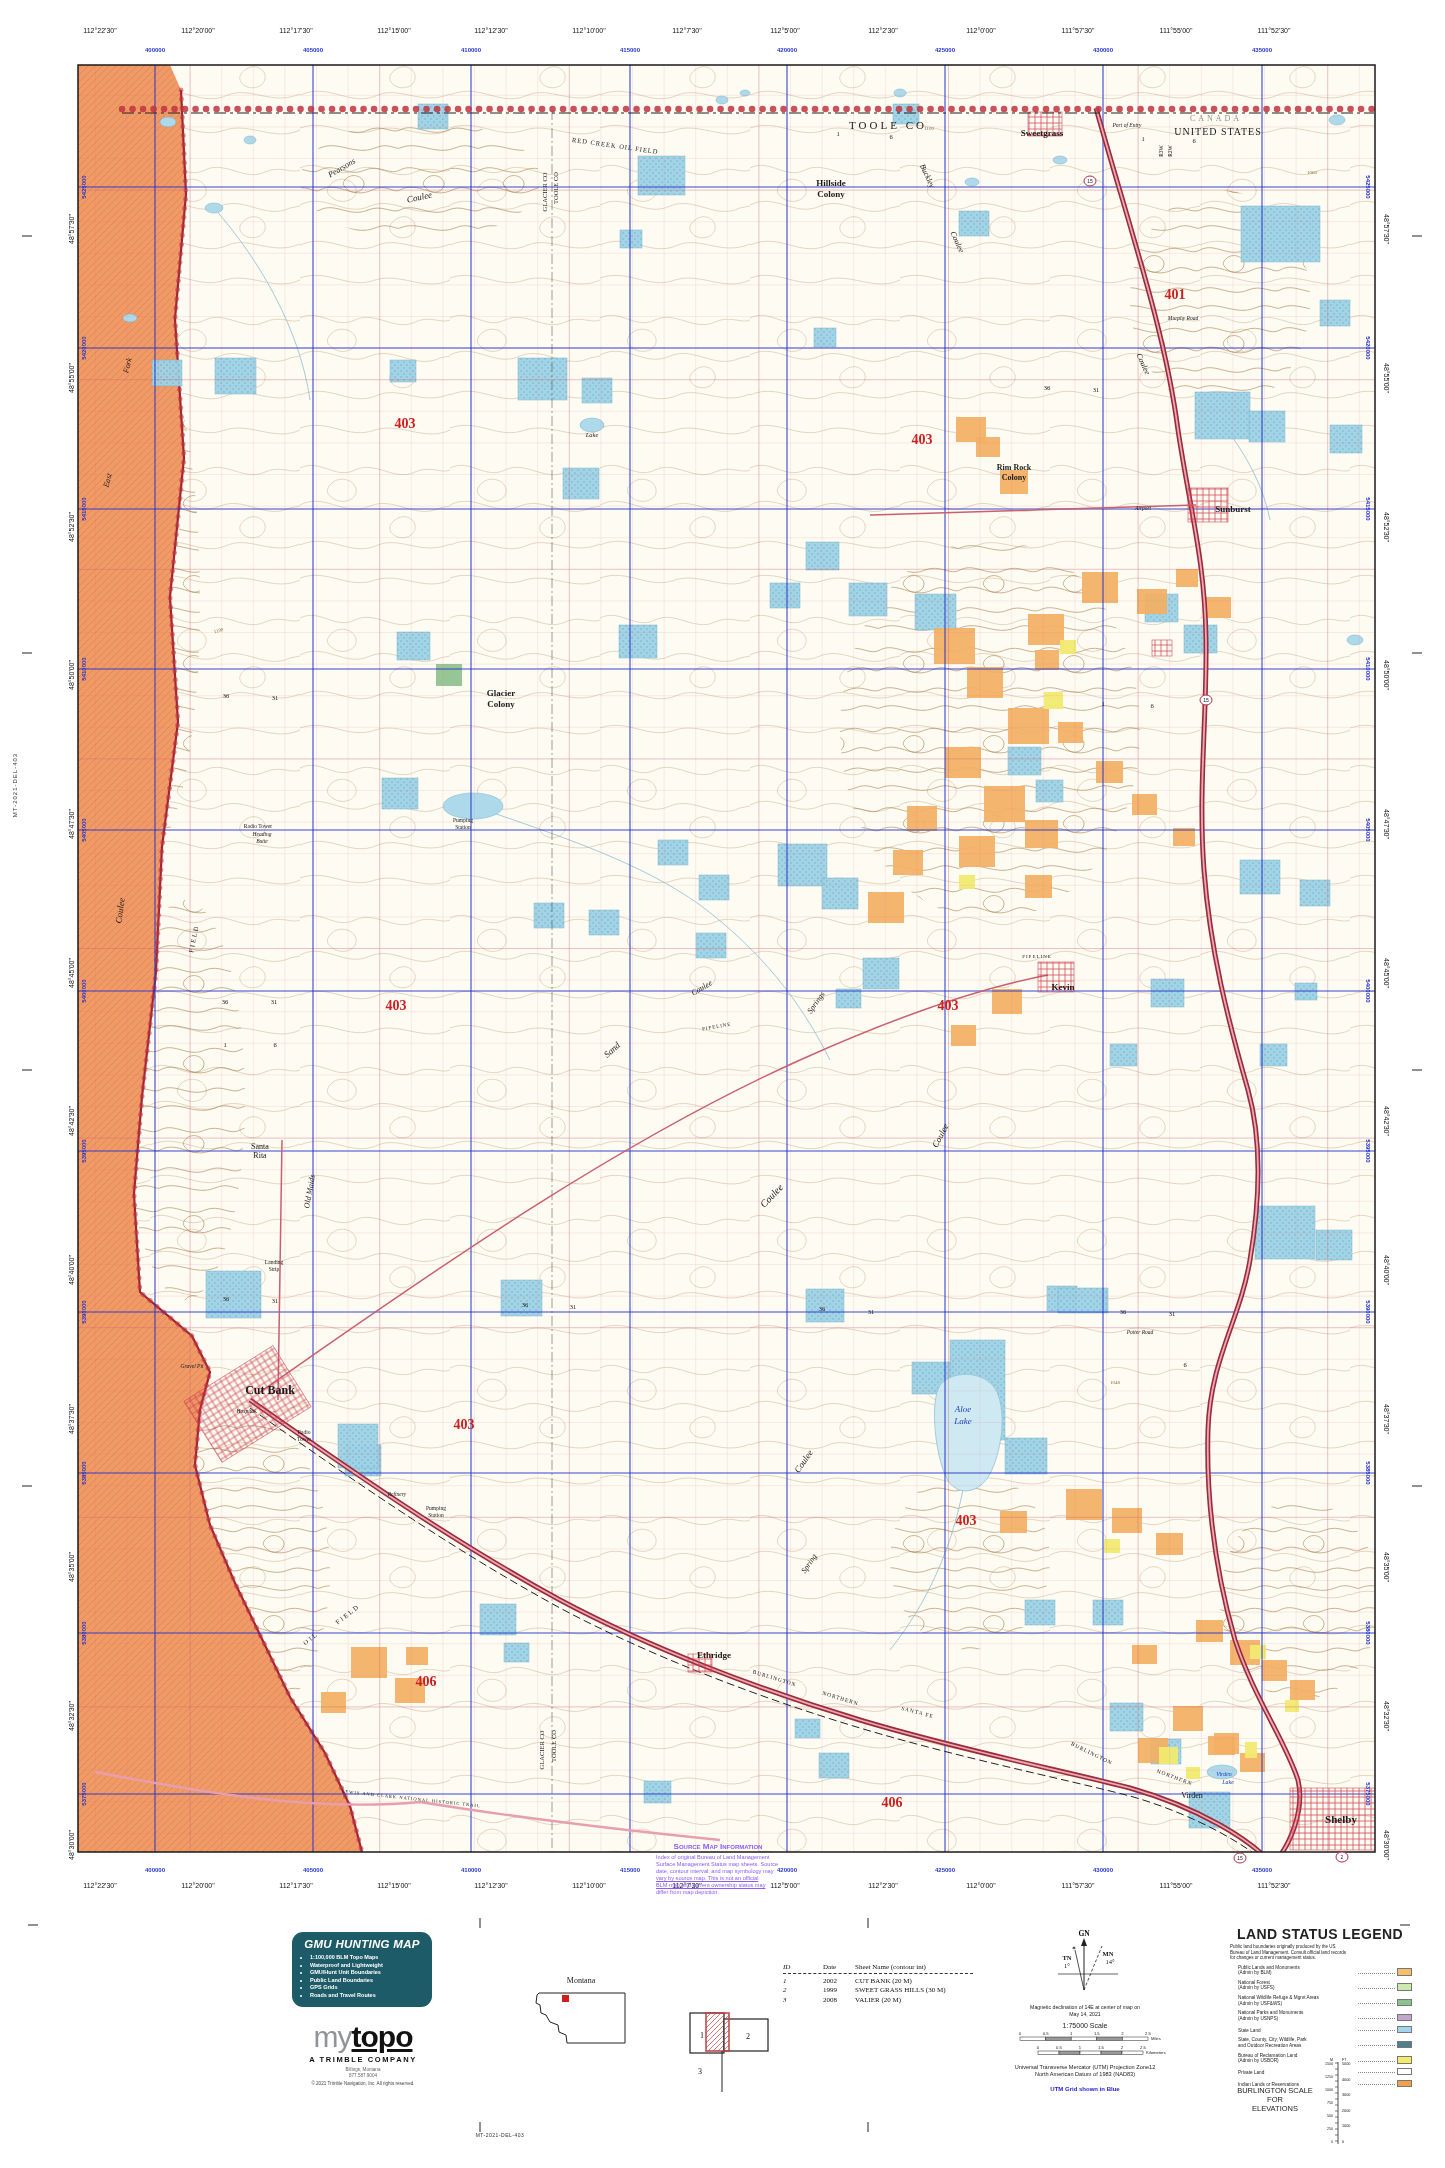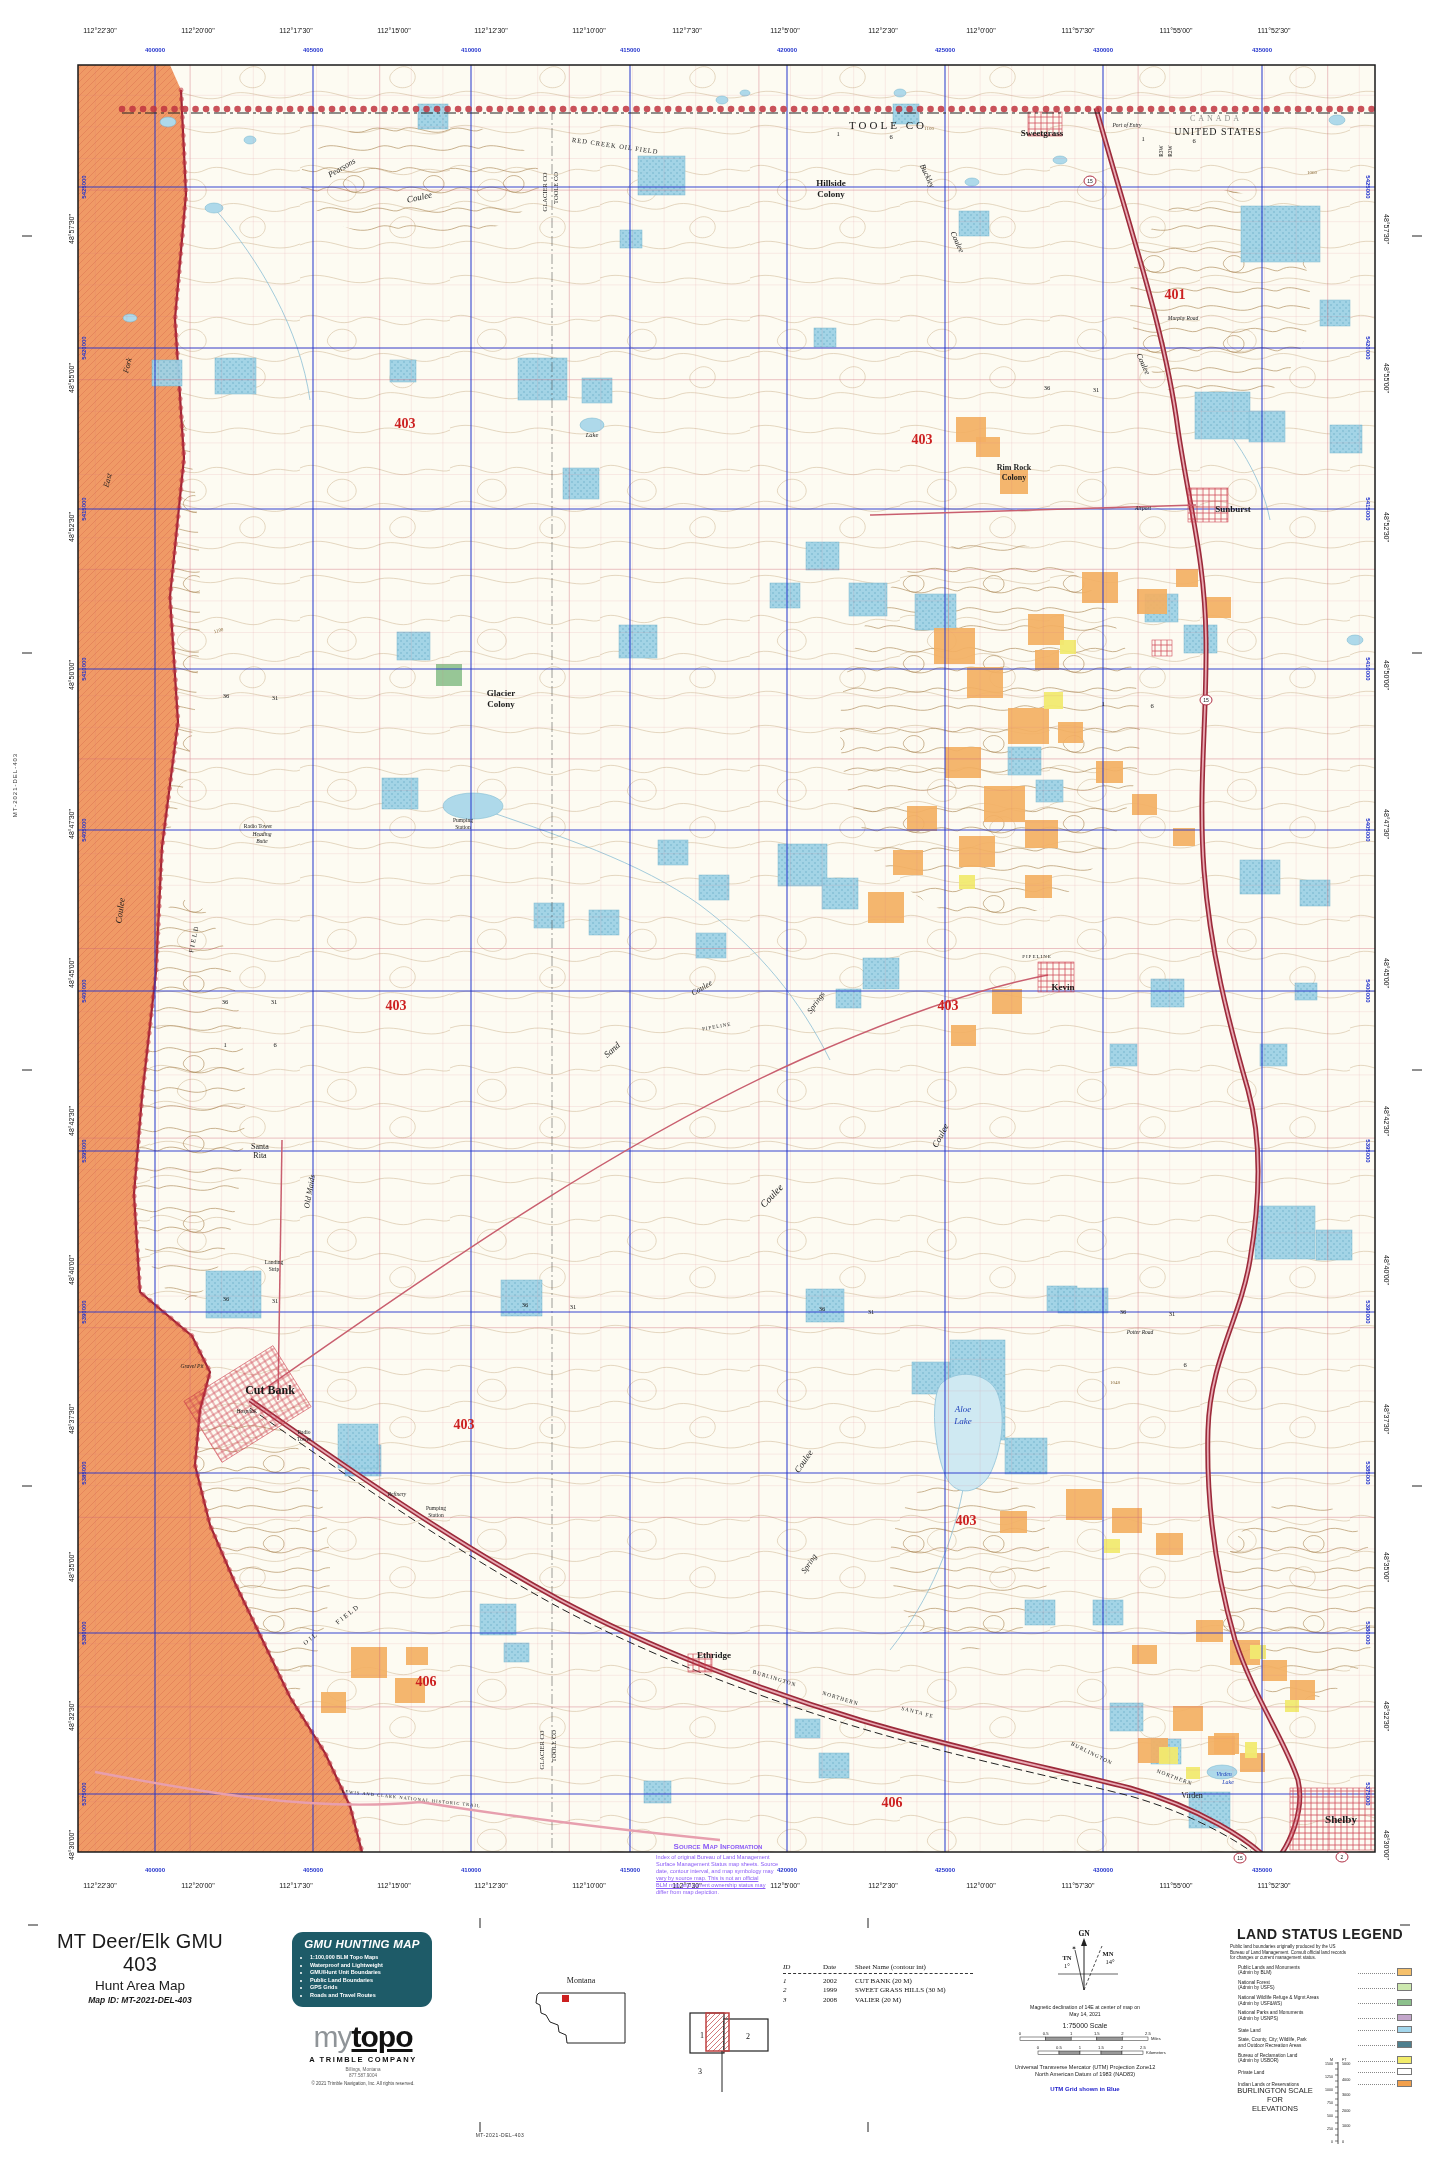--- a/index.html
+++ b/index.html
@@ -556,25 +556,20 @@
         <line x1="1400" y1="1925" x2="1410" y2="1925"></line>
         <line x1="480" y1="1918" x2="480" y2="1928"></line>
         <line x1="868" y1="1918" x2="868" y2="1928"></line>
         <line x1="480" y1="2122" x2="480" y2="2132"></line>
         <line x1="868" y1="2122" x2="868" y2="2132"></line>
       </g>
   <text id="side-id" font-family="Liberation Sans, sans-serif" font-size="6" fill="#333" letter-spacing="1" transform="translate(17,785) rotate(-90)" text-anchor="middle">MT-2021-DEL-403</text>
 </svg>
 
 
-<div class="abs title-block">
-  <div class="map-title">MT Deer/Elk GMU 403</div>
-  <div class="map-subtitle">Hunt Area Map</div>
-  <div class="map-idline">Map ID: MT-2021-DEL-403</div>
-</div>
 
 <div class="abs gmu-box">
   <h3>GMU HUNTING MAP</h3>
   <ul id="gmu-bullets">
         <li>1:100,000 BLM Topo Maps</li>
         <li>Waterproof and Lightweight</li>
         <li>GMU/Hunt Unit Boundaries</li>
         <li>Public Land Boundaries</li>
         <li>GPS Grids</li>
         <li>Roads and Travel Routes</li>

